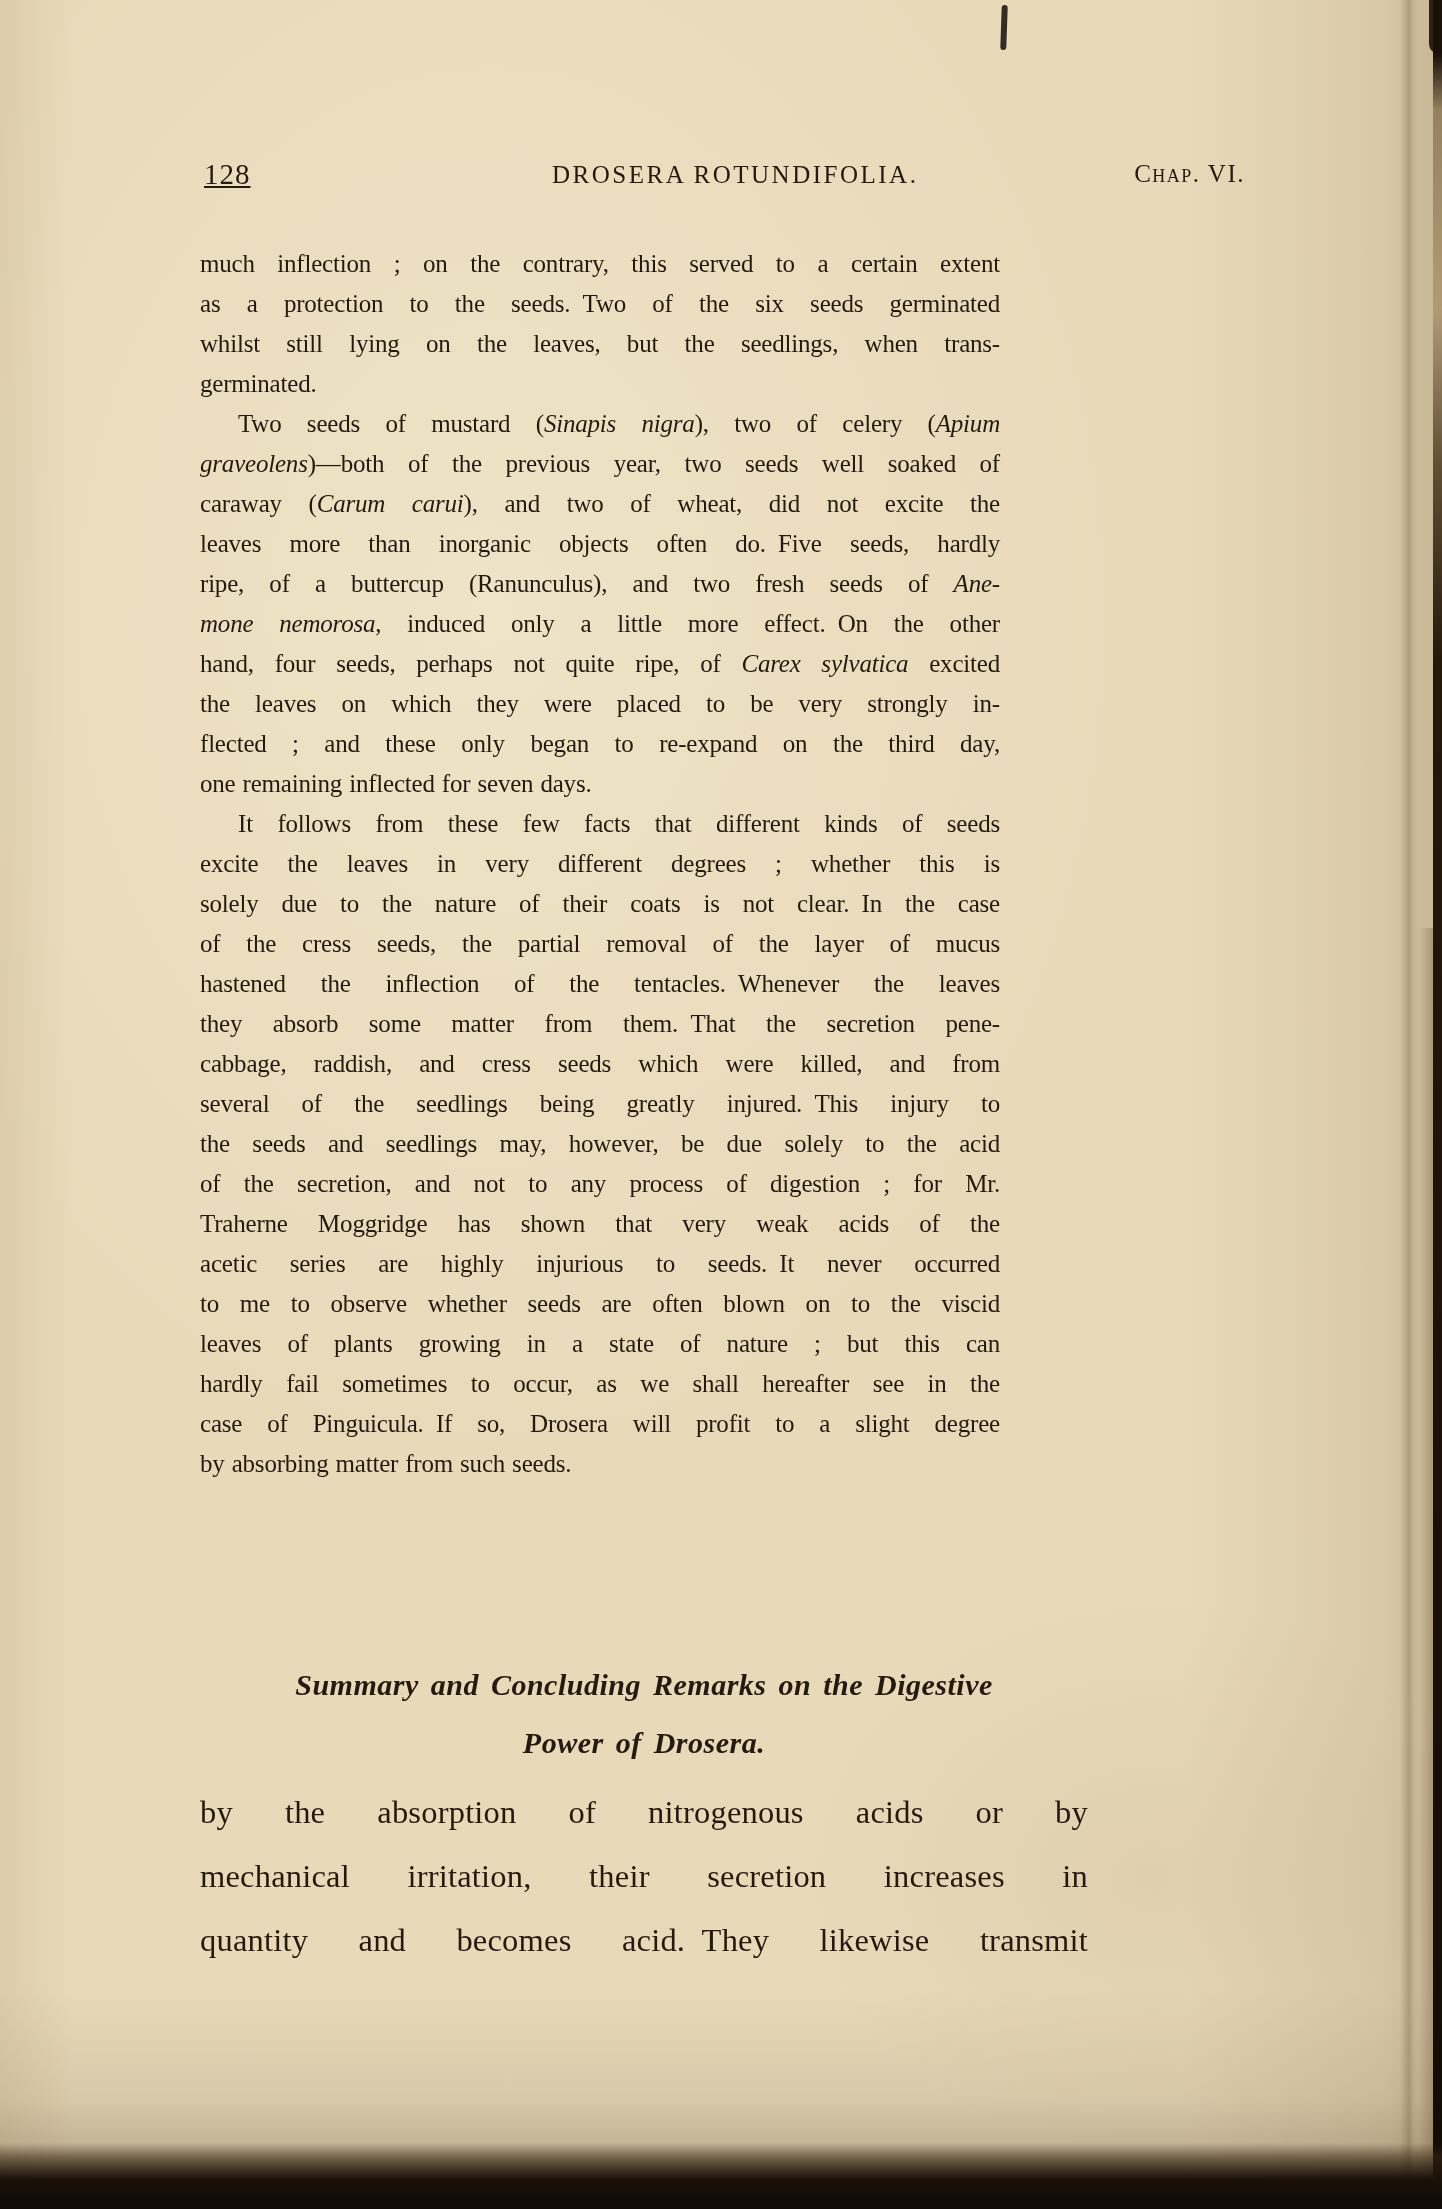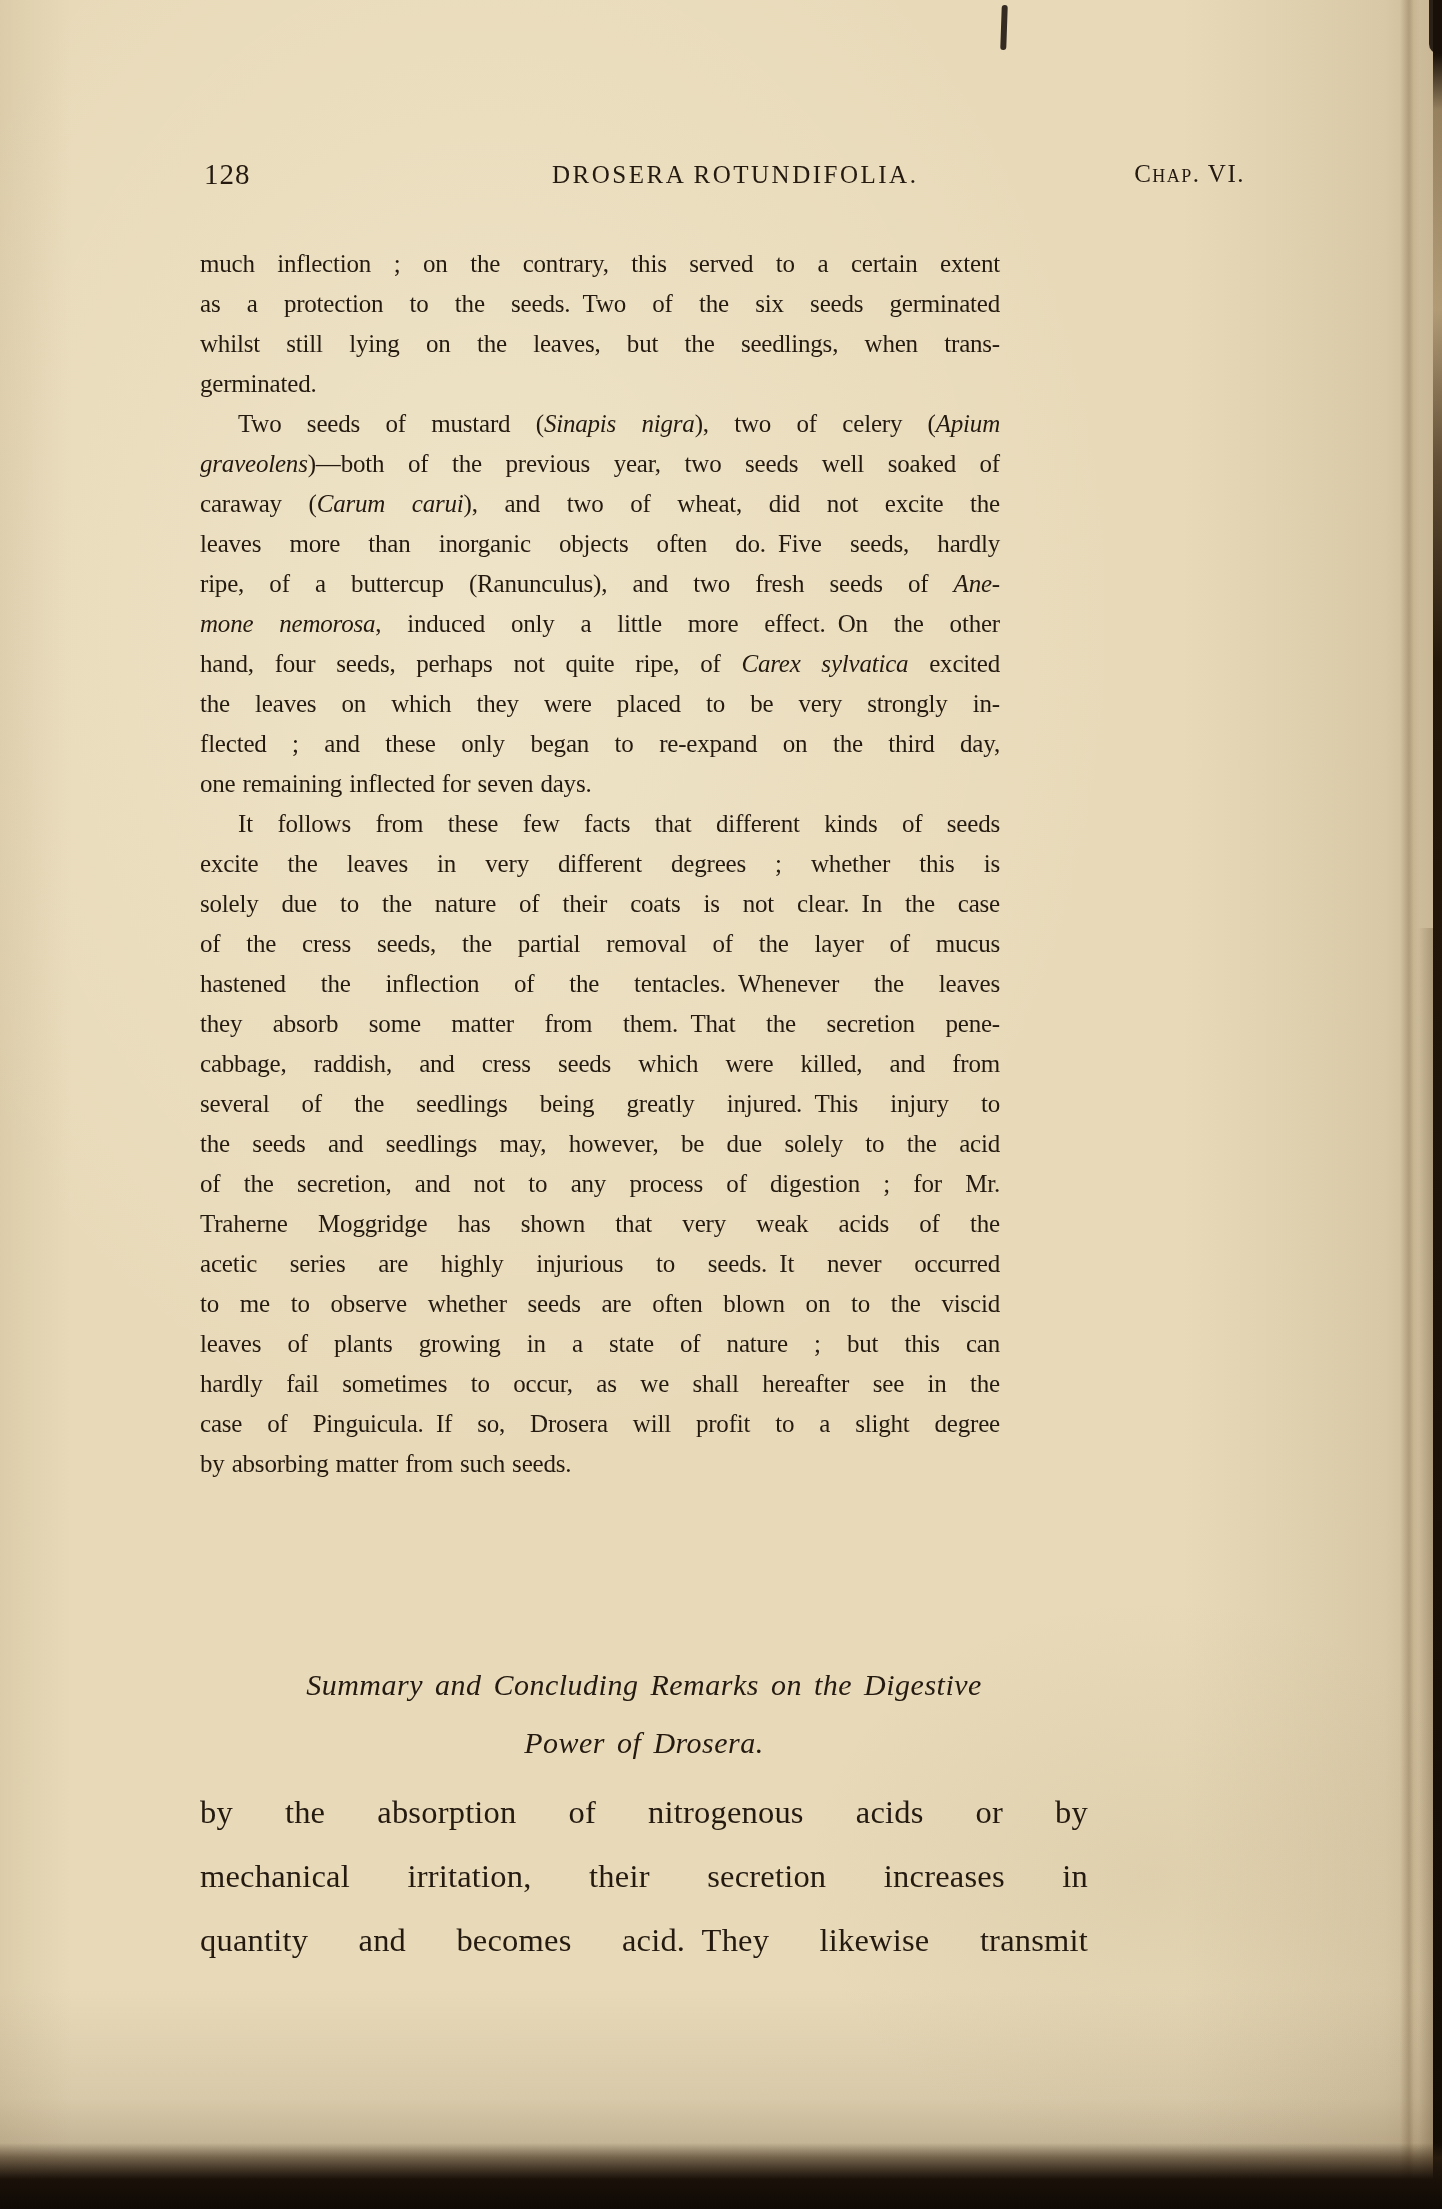--- a/index.html
+++ b/index.html
@@ -13,38 +13,38 @@
       radial-gradient(ellipse 900px 1200px at 34% 28%, rgba(255,250,234,0.30), rgba(255,250,234,0) 70%),
       radial-gradient(ellipse 500px 400px at 80% 85%, rgba(140,110,70,0.10), rgba(0,0,0,0) 70%),
       linear-gradient(90deg, rgba(130,100,60,0.12) 0%, rgba(0,0,0,0) 5%),
       linear-gradient(270deg, rgba(120,92,55,0.30) 0%, rgba(120,92,55,0.14) 4%, rgba(0,0,0,0) 18%),
       linear-gradient(0deg, rgba(70,50,28,0.40) 0%, rgba(70,50,28,0.10) 5%, rgba(0,0,0,0) 10%);
     font-family:"Liberation Serif","DejaVu Serif",serif;
     color:var(--ink,#241a10);
   }
   
   .header{position:absolute;top:158px;left:200px;width:1045px;height:40px;}
-  .page-number{position:absolute;left:4px;top:0;font-size:29px;letter-spacing:1px;}
+  .page-number{position:absolute;left:4px;top:0;font-size:29px;letter-spacing:1px;text-decoration:underline;}
   .running-title{position:absolute;left:352px;top:3px;font-size:25px;letter-spacing:2.5px;}
   .chapter-label{position:absolute;right:0;top:2px;font-size:25px;font-variant:small-caps;letter-spacing:1.5px;text-align:right;}
   
   .body-block{
     position:absolute;top:244px;left:200px;width:800px;
     font-size:25px;line-height:40px;letter-spacing:-0.2px;
     word-spacing:1px;
   }
   .line{white-space:nowrap;text-align:justify;text-align-last:justify;}
   .line.flush{text-align-last:left;}
   .line.indent{text-indent:38px;}
   .line i{font-style:italic;}
   
   .section-heading{
     position:absolute;top:1656px;left:200px;width:888px;
     font-size:30px;line-height:58px;font-style:italic;text-align:center;
-    letter-spacing:0.5px;word-spacing:4px;
+    letter-spacing:0.5px;word-spacing:4px;font-weight:bold;
   }
   
   .closing-block{
     position:absolute;top:1780px;left:200px;width:888px;
     font-size:32.5px;line-height:64px;letter-spacing:0.2px;
   }
   .closing-block .line.indent{text-indent:34px;}
   
   .bottom-band{
     position:absolute;left:0;right:0;bottom:0;height:66px;

